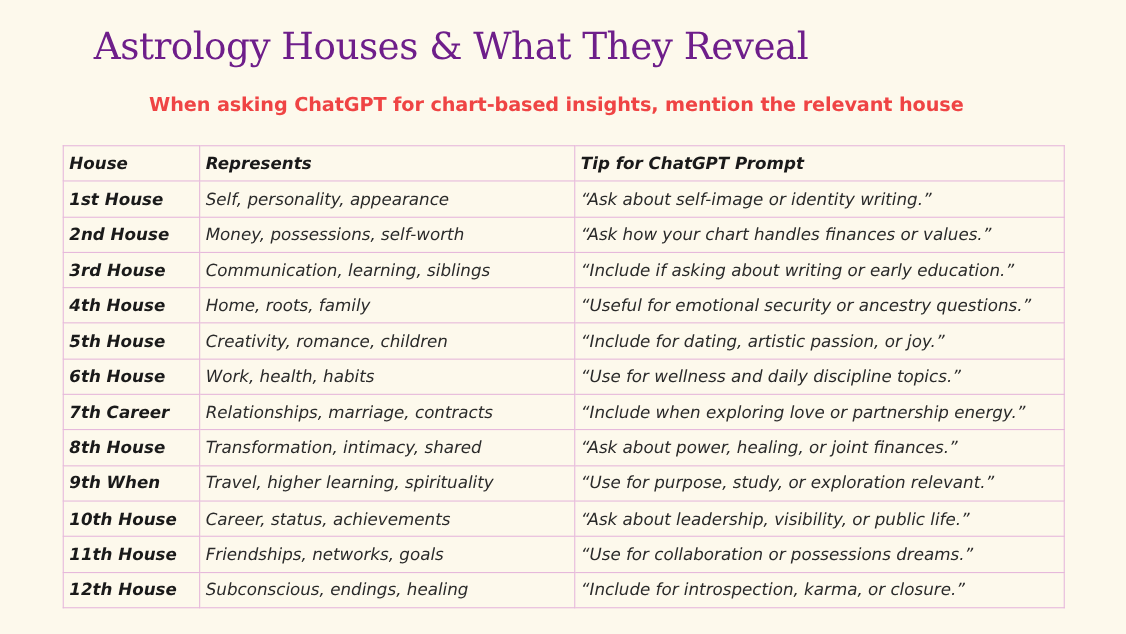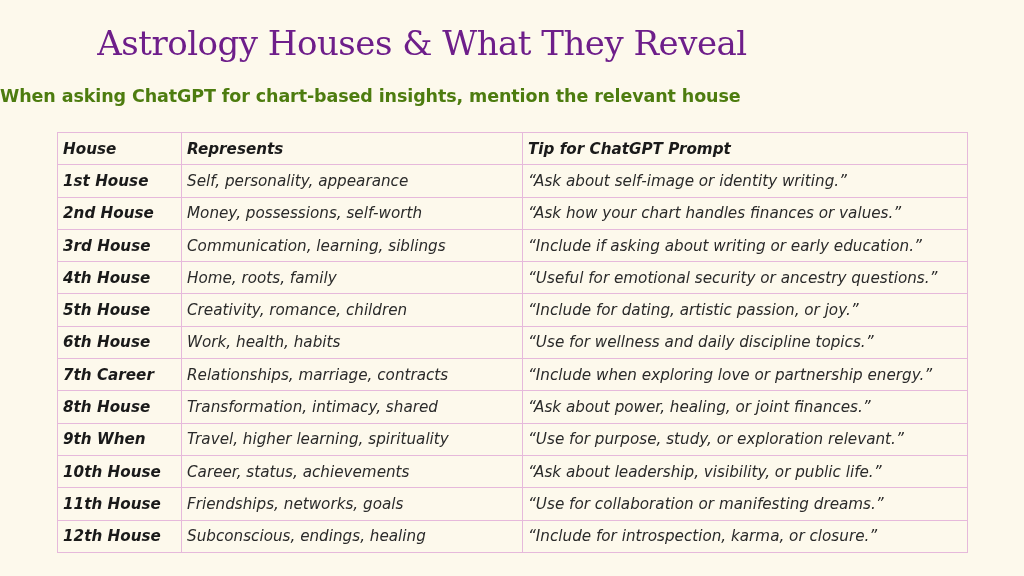--- a/index.html
+++ b/index.html
@@ -18,32 +18,31 @@
       position: absolute;
       left: 0;
       top: 18px;
       width: 820px;
       text-align: center;
       font-family: "DejaVu Serif", serif;
       font-size: 34px;
       letter-spacing: -0.5px;
       color: #6e1e8a;
       line-height: 50px;
-      padding-left: 12px;
     }
     .subtitle {
       position: absolute;
       left: 0;
       top: 84px;
       width: 876px;
-      text-align: left;
+      text-align: right;
       font-family: "DejaVu Sans", sans-serif;
       font-weight: bold;
       font-size: 17.5px;
-      color: #4d7c0f;
+      color: #ef4444;
       line-height: 24px;
       letter-spacing: -0.1px;
     }
     table {
       position: absolute;
       left: 57px;
       top: 132px;
       width: 910px;
       border-collapse: collapse;
       table-layout: fixed;
@@ -139,21 +138,21 @@
       <td>“Use for purpose, study, or exploration relevant.”</td>
     </tr>
     <tr>
       <td class="house">10th House</td>
       <td>Career, status, achievements</td>
       <td>“Ask about leadership, visibility, or public life.”</td>
     </tr>
     <tr>
       <td class="house">11th House</td>
       <td>Friendships, networks, goals</td>
-      <td>“Use for collaboration or manifesting dreams.”</td>
+      <td>“Use for collaboration or possessions dreams.”</td>
     </tr>
     <tr>
       <td class="house">12th House</td>
       <td>Subconscious, endings, healing</td>
       <td>“Include for introspection, karma, or closure.”</td>
     </tr>
   </tbody>
 </table>
 
 </body></html>

